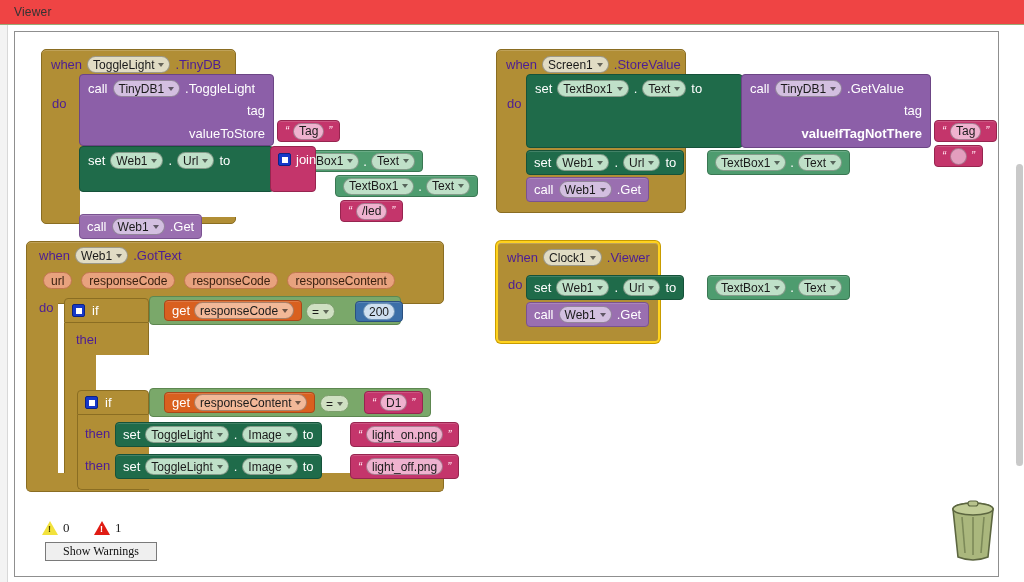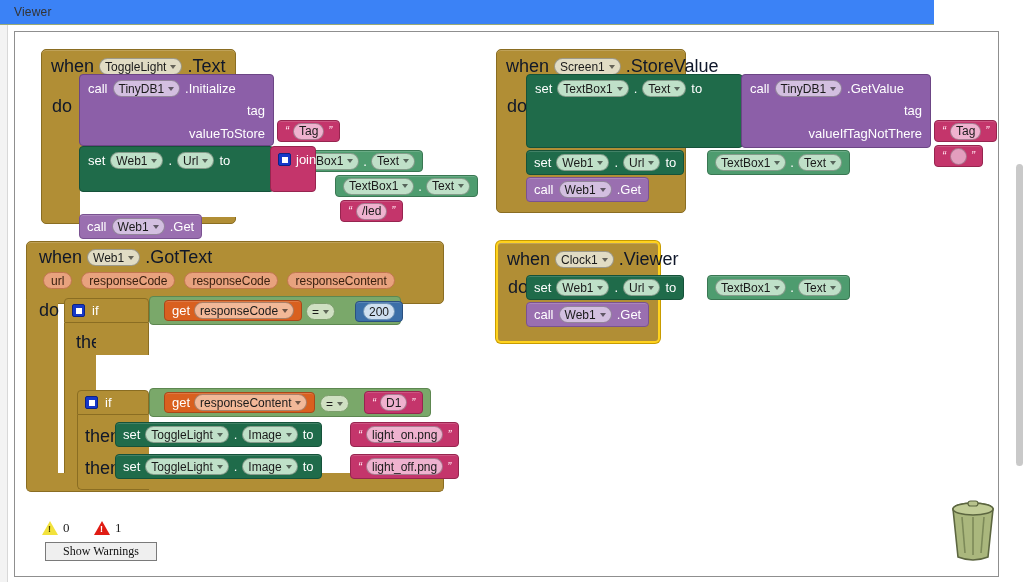--- a/index.html
+++ b/index.html
@@ -7,22 +7,22 @@
     margin: 0; padding: 0;
     width: 1024px; height: 582px;
     overflow: hidden;
     font-family: "Liberation Sans", sans-serif;
     background: #ffffff;
   }
 
   
   #viewer-header {
     position: absolute; left: 0; top: 0;
-    width: 934px; height: 25px;
-    background: #3b82f6;
+    width: 1024px; height: 25px;
+    background: #ef4444;
     border-bottom: 1px solid #9aab77;
   }
   #viewer-header .vh-label {
     position: absolute; left: 14px; top: 5px;
     font-size: 12px; color: #333; letter-spacing: 0.2px;
   }
 
   
   #left-rail {
     position: absolute; left: 0; top: 25px;
@@ -71,21 +71,21 @@
     border: 2px solid #ffd21e;
     box-shadow: 0 0 0 1px #c89c00, inset 0 1px 0 rgba(255,255,255,.18);
   }
   .hat-row {
     position: absolute;
     color: #ffffff;
     font-size: 13px;
     white-space: nowrap;
     display: flex; align-items: center; gap: 5px;
   }
-  .kw { color: #0f172a; font-size: 18px; }
+  .kw { color: #4c1d95; font-size: 13px; }
 
   
   .pill {
     display: inline-flex; align-items: center; gap: 4px;
     background: #d9d2ba;
     border: 1px solid rgba(0,0,0,.30);
     border-radius: 9px;
     padding: 0 5px; height: 17px;
     font-size: 12px; color: #1a1a1a;
   }
@@ -197,38 +197,38 @@
   <div id="canvas-frame">
 
     <div class="blk hat" style="left:26px; top:17px; width:195px; height:175px;">
 
       <div class="hat-row" style="left:9px; top:6px;">
         <span class="kw">when</span>
         <span class="pill tan">
           <span>ToggleLight</span>
           <span class="caret"></span>
         </span>
-        <span class="kw">.Text</span>
+        <span class="kw">.TinyDB</span>
       </div>
 
       <div class="hat-row" style="left:10px; top:46px;">
         <span class="kw">do</span>
       </div>
 
       <div style="position:absolute; left:38px; top:134px; width:157px; height:33px; background:#ffffff;"></div>
     </div>
 
     <div class="blk" style="left:64px; top:42px; width:195px; height:72px; background:#8c5fa8; border:1px solid #6c4585; border-radius:4px;">
       <div style="position:absolute; left:8px; top:5px; display:flex; align-items:center; gap:5px; color:#fff; font-size:13px;">
         <span>call</span>
         <span class="pill purple">
           <span>TinyDB1</span>
           <span class="caret"></span>
         </span>
-        <span>.Initialize</span>
+        <span>.ToggleLight</span>
       </div>
       <div style="position:absolute; right:8px; top:28px; color:#fff; font-size:13px;">tag</div>
       <div style="position:absolute; right:8px; top:51px; color:#fff; font-size:13px;">valueToStore</div>
     </div>
 
     <div class="val text" style="left:262px; top:88px; height:22px;">
       <span class="q">“</span>
       <span class="pill pinkv">Tag</span>
       <span class="q">”</span>
     </div>
@@ -330,21 +330,21 @@
     <div class="blk" style="left:726px; top:42px; width:190px; height:74px; background:#8c5fa8; border:1px solid #6c4585; border-radius:4px;">
       <div style="position:absolute; left:8px; top:5px; display:flex; align-items:center; gap:5px; color:#fff; font-size:13px;">
         <span>call</span>
         <span class="pill purple">
           <span>TinyDB1</span>
           <span class="caret"></span>
         </span>
         <span>.GetValue</span>
       </div>
       <div style="position:absolute; right:8px; top:28px; color:#fff; font-size:13px;">tag</div>
-      <div style="position:absolute; right:8px; top:51px; color:#fff; font-size:13px;">valueIfTagNotThere</div>
+      <div style="position:absolute; right:8px; top:51px; color:#fff; font-size:13px;font-weight:bold;">valueIfTagNotThere</div>
     </div>
 
     <div class="val text" style="left:919px; top:88px; height:22px;">
       <span class="q">“</span>
       <span class="pill pinkv">Tag</span>
       <span class="q">”</span>
     </div>
 
     <div class="val text" style="left:919px; top:113px; height:22px;">
       <span class="q">“</span>

